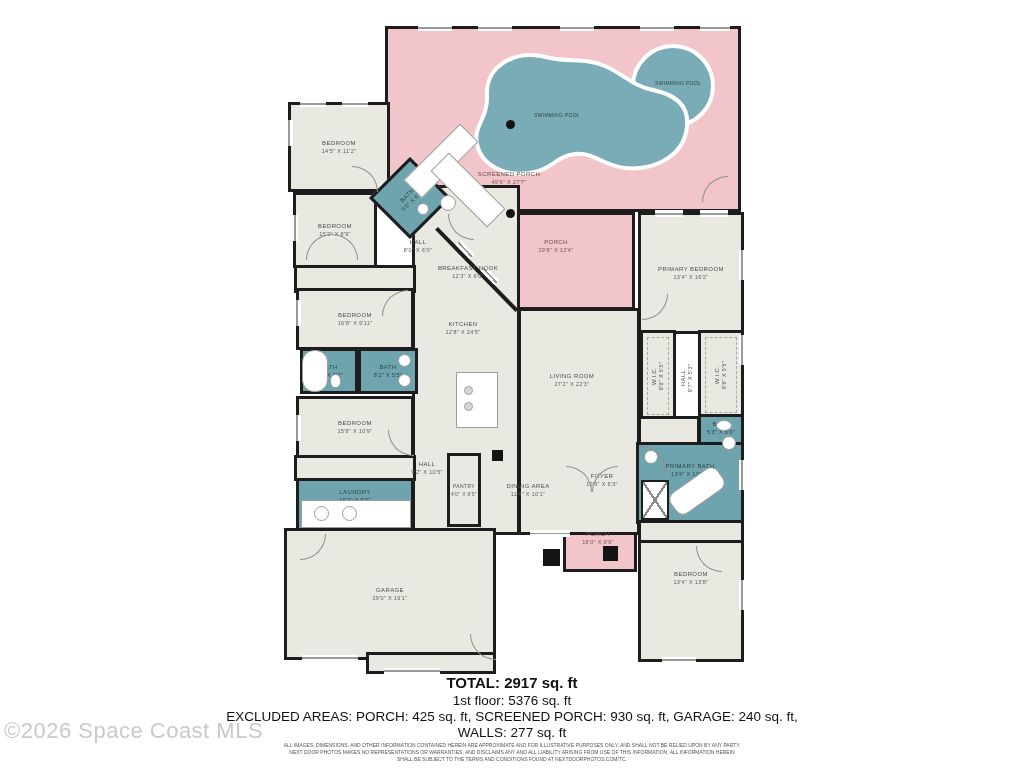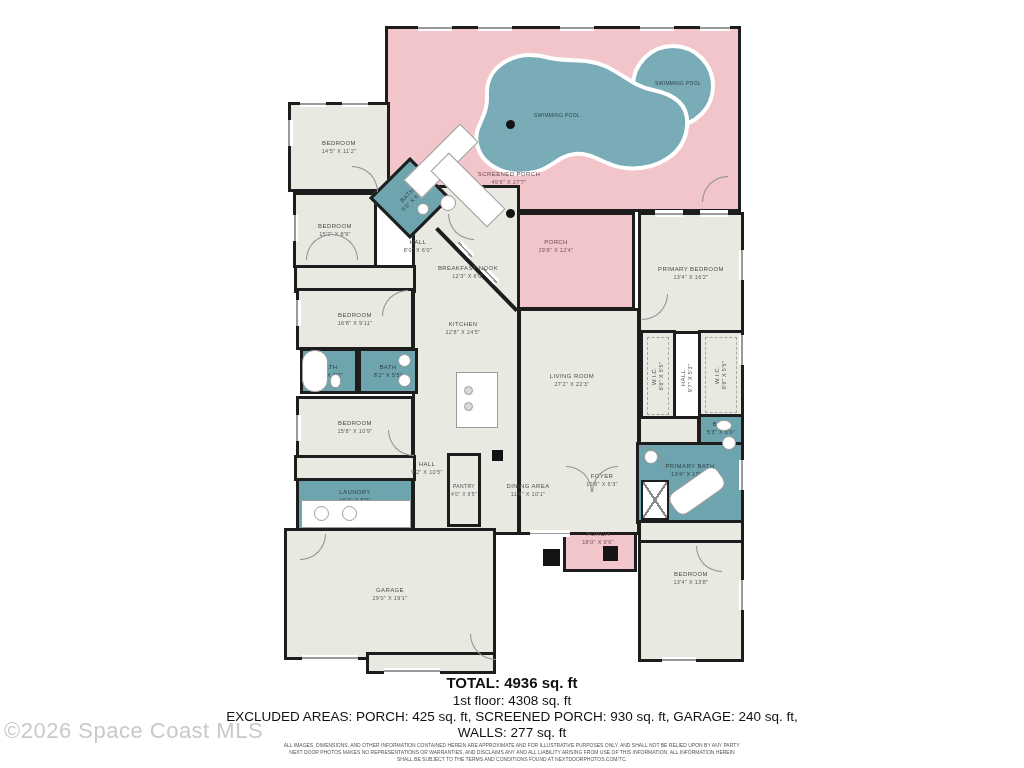--- a/index.html
+++ b/index.html
@@ -249,22 +249,22 @@
   <div class="fix circle" style="left:398px;top:354px;width:13px;height:13px;"></div>
   <div class="fix circle" style="left:398px;top:374px;width:13px;height:13px;"></div>
   <div class="fix" style="left:668px;top:478px;width:58px;height:26px;border-radius:9px;transform:rotate(-35deg);"></div>
   <div class="fix circle" style="left:644px;top:450px;width:14px;height:14px;"></div>
   <div class="fix circle" style="left:722px;top:436px;width:14px;height:14px;"></div>
   <div class="xbox" style="left:641px;top:480px;width:28px;height:40px;"></div>
   <div class="fix" style="left:716px;top:420px;width:16px;height:11px;border-radius:50%;"></div>
   <div class="fix circle" style="left:417px;top:203px;width:12px;height:12px;"></div>
   <div class="fix" style="left:330px;top:374px;width:11px;height:14px;border-radius:45%;"></div>
 
-  <div class="summary s-bold" style="top:674px;">TOTAL: 4936 sq. ft</div>
-  <div class="summary s-reg" style="top:693px;">1st floor: 4308 sq. ft</div>
+  <div class="summary s-bold" style="top:674px;">TOTAL: 2917 sq. ft</div>
+  <div class="summary s-reg" style="top:693px;">1st floor: 5376 sq. ft</div>
   <div class="summary s-reg" style="top:709px;">EXCLUDED AREAS: PORCH: 425 sq. ft, SCREENED PORCH: 930 sq. ft, GARAGE: 240 sq. ft,</div>
   <div class="summary s-reg" style="top:725px;">WALLS: 277 sq. ft</div>
   <div class="fineprint" style="top:742px;">ALL IMAGES, DIMENSIONS, AND OTHER INFORMATION CONTAINED HEREIN ARE APPROXIMATE AND FOR ILLUSTRATIVE PURPOSES ONLY, AND SHALL NOT BE RELIED UPON BY ANY PARTY.</div>
   <div class="fineprint" style="top:749px;">NEXT DOOR PHOTOS MAKES NO REPRESENTATIONS OR WARRANTIES, AND DISCLAIMS ANY AND ALL LIABILITY ARISING FROM USE OF THIS INFORMATION. ALL INFORMATION HEREIN</div>
   <div class="fineprint" style="top:756px;">SHALL BE SUBJECT TO THE TERMS AND CONDITIONS FOUND AT NEXTDOORPHOTOS.COM/TC.</div>
   <div class="watermark" style="left:4px;top:718px;">©2026 Space Coast MLS</div>
 
 </div>
 
 </body></html>

